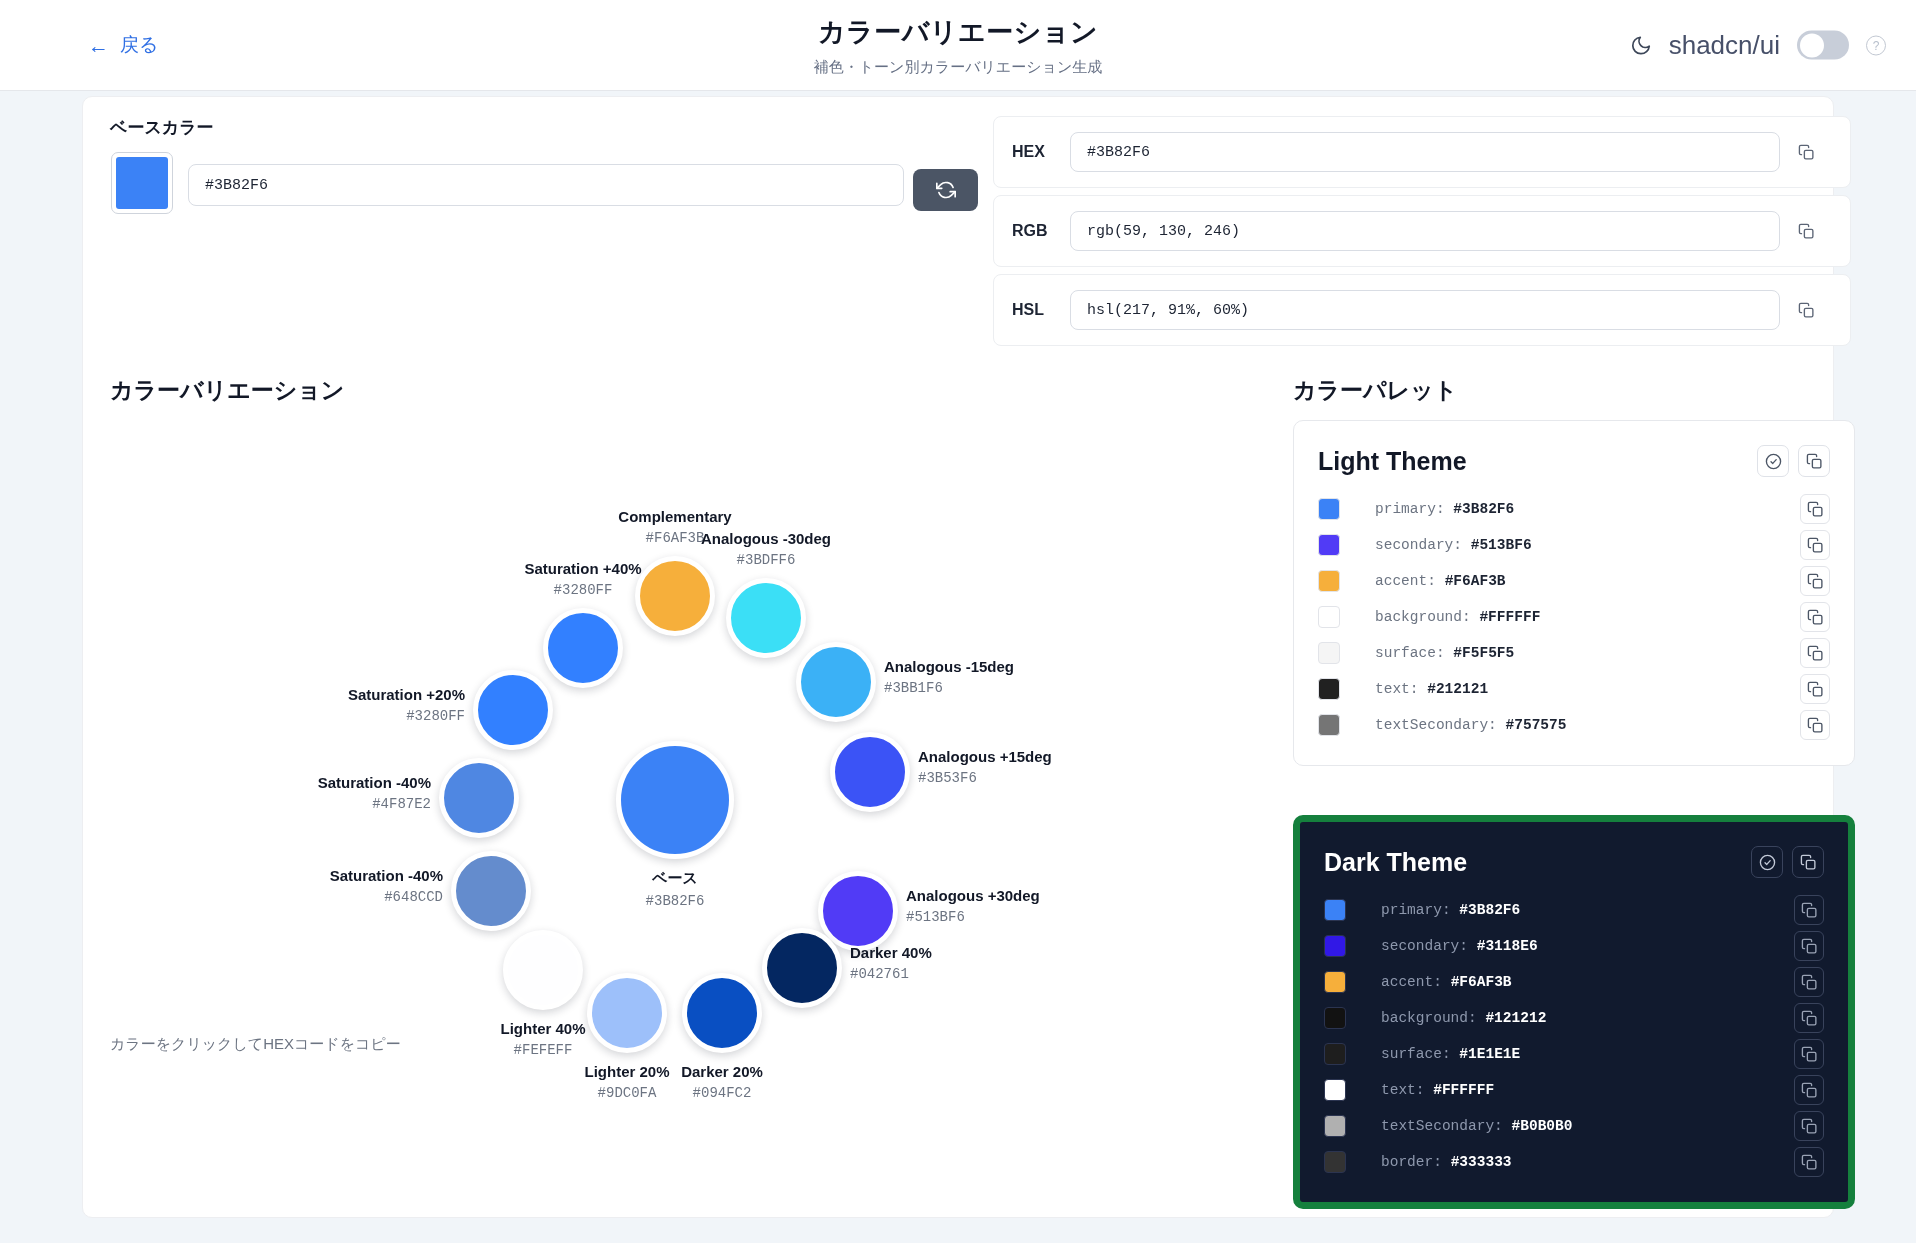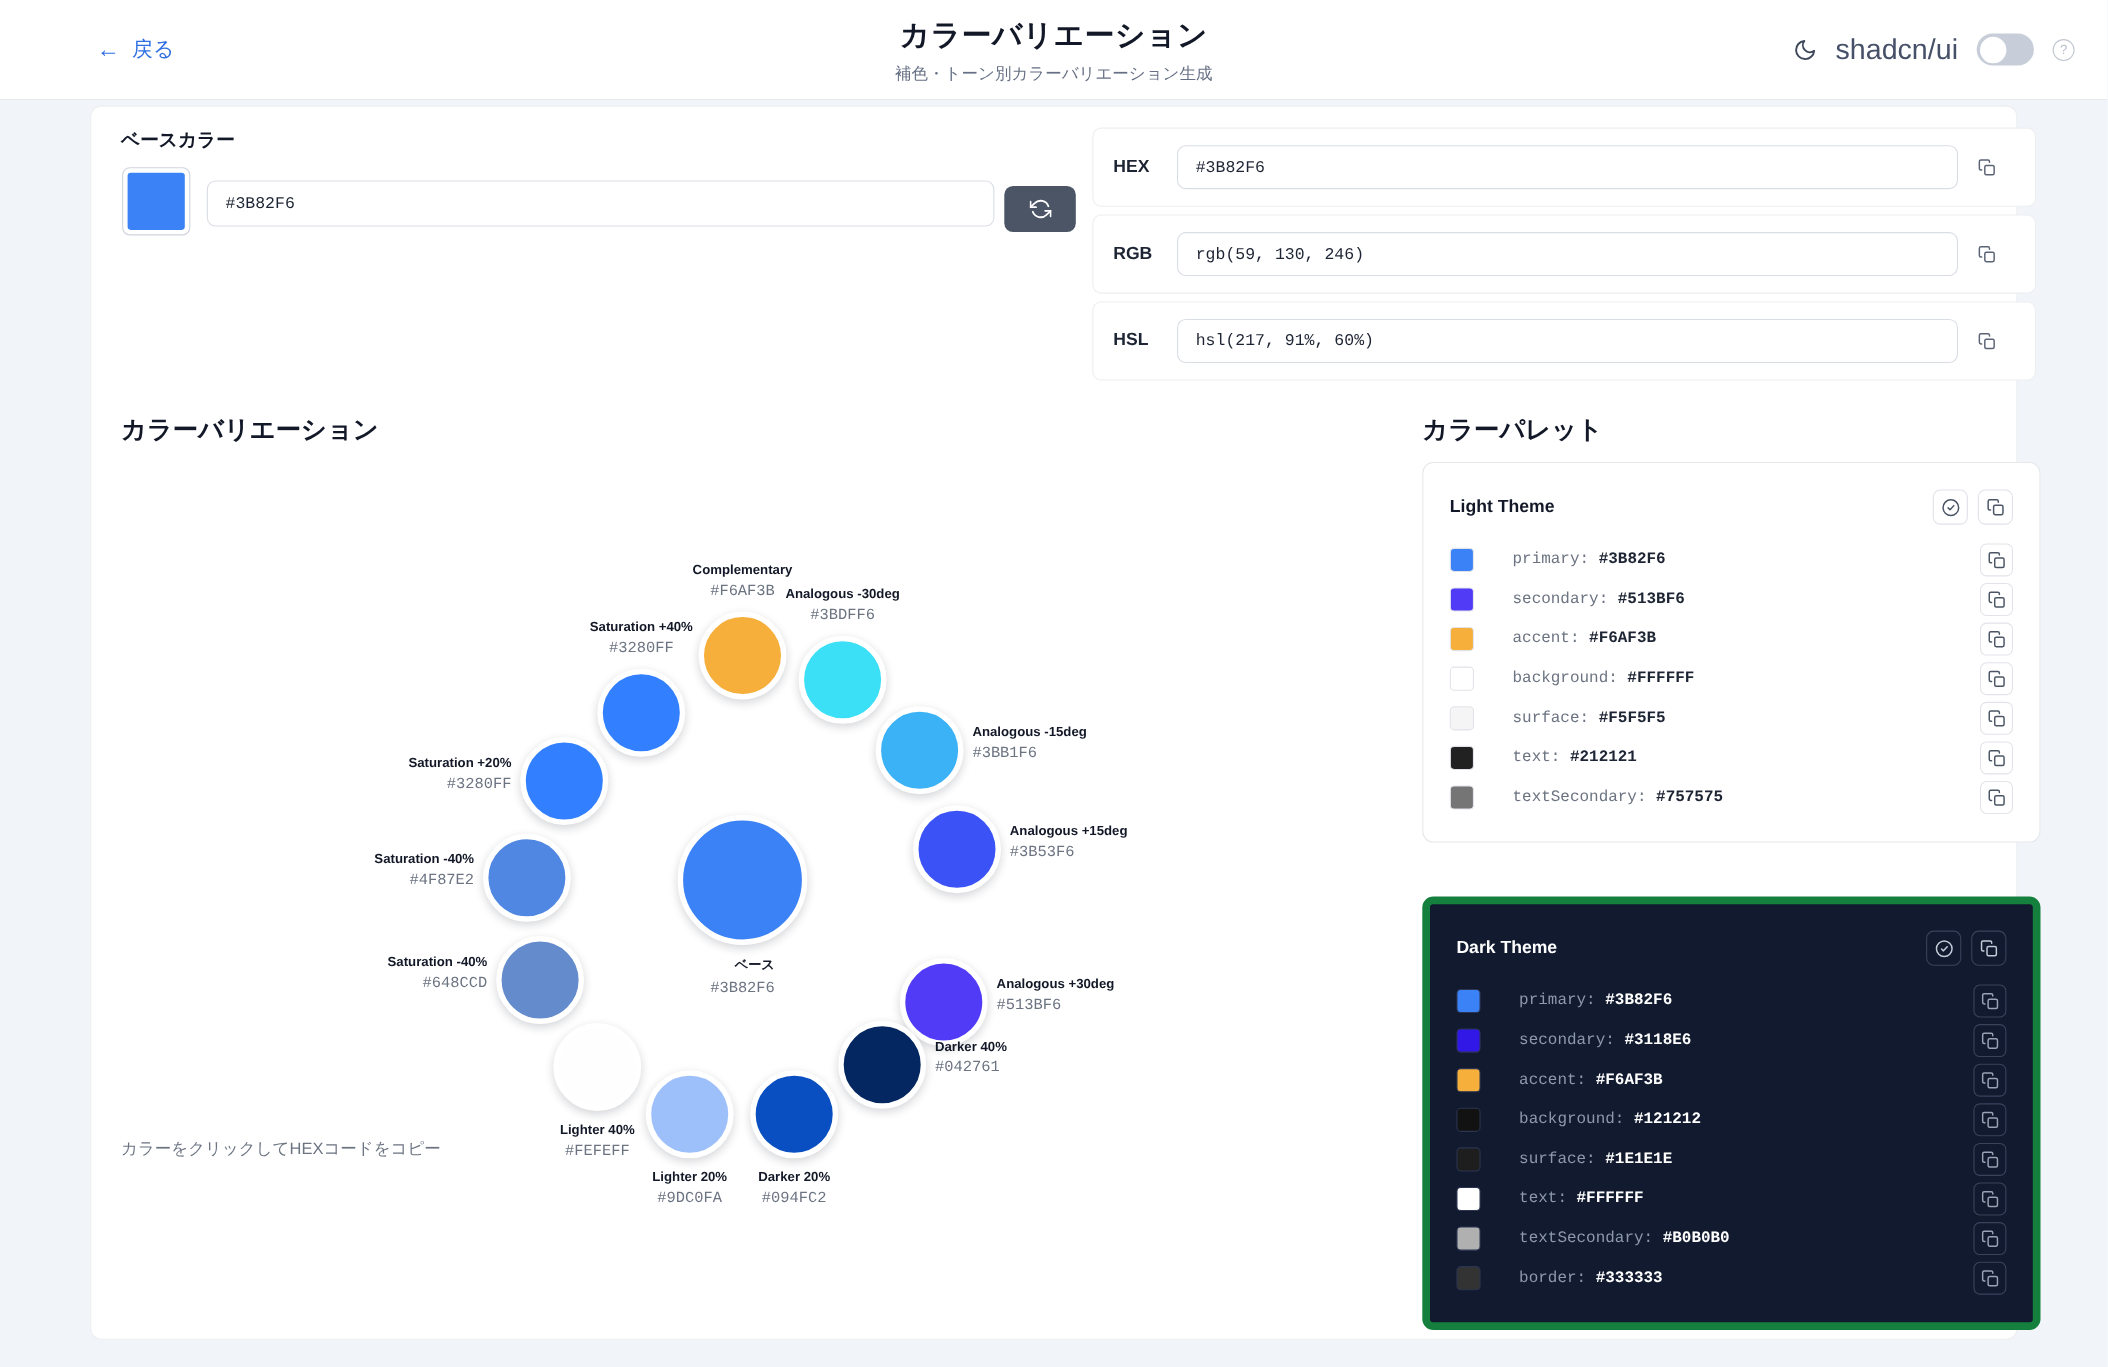--- a/index.html
+++ b/index.html
@@ -124,21 +124,21 @@
   .node .circle {
     border-radius: 50%; border: 5px solid #ffffff;
     box-shadow: 0 3px 9px rgba(16,24,40,0.18);
     cursor: pointer;
     margin: 0 auto;
   }
   .node .lbl {
     position: absolute; white-space: nowrap; text-align: center;
     left: 50%; transform: translateX(-50%);
   }
-  .node .name { font-size: 12px; font-weight: 700; color: #121827; text-align: right; }
+  .node .name { font-size: 15px; font-weight: 700; color: #121827; }
   .node .hex {
     font-size: 14px; color: #6c7482; margin-top: 5px;
     font-family: "Liberation Mono", monospace;
   }
   .node.lbl-top .lbl { bottom: calc(100% + 10px); }
   .node.lbl-bottom .lbl { top: calc(100% + 10px); }
   .node.lbl-left .lbl { right: calc(100% + 8px); left:auto; transform:none; text-align:right; top: 50%; margin-top:-24px;}
   .node.lbl-right .lbl { left: calc(100% + 8px); transform:none; text-align:left; top: 50%; margin-top:-24px;}
 
   .hint {
@@ -150,21 +150,21 @@
   .panel {
     position: absolute; left: 1293px;
     width: 562px; border-radius: 10px;
   }
   .panel.light { top: 420px; background:#ffffff; border:1px solid #e6e8ec; }
   .panel.dark  { top: 815px; background:#111a2e; border:7px solid #15803d; }
   .panel-head {
     display:flex; align-items:center; justify-content:space-between;
     padding: 24px 24px 8px 24px;
   }
-  .panel-title { font-size: 16px; font-weight: 700; }
+  .panel-title { font-size: 25px; font-weight: 700; }
   .panel.light .panel-title { color:#121827; }
   .panel.dark  .panel-title { color:#ffffff; }
   .head-btns { display:flex; gap: 9px; }
   .icon-btn {
     width: 32px; height: 32px; border-radius: 7px;
     display:flex; align-items:center; justify-content:center; cursor:pointer;
   }
   .panel.light .icon-btn { border:1px solid #dfe2e8; color:#4b5565; background:#fff; }
   .panel.dark  .icon-btn { border:1px solid #39435c; color:#c3cad8; background:transparent; }
 

